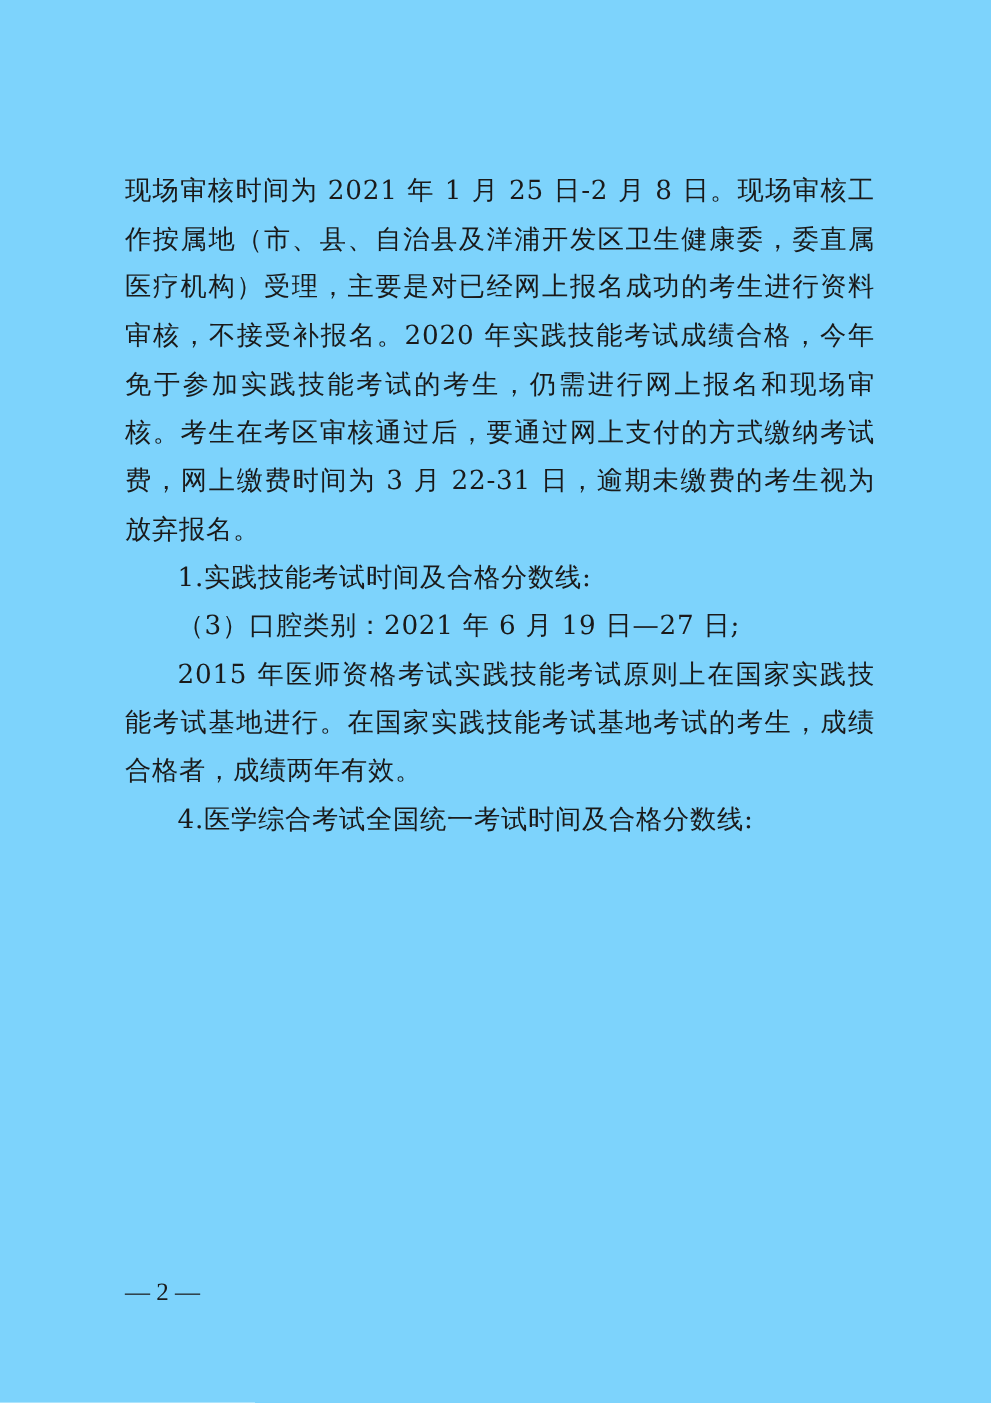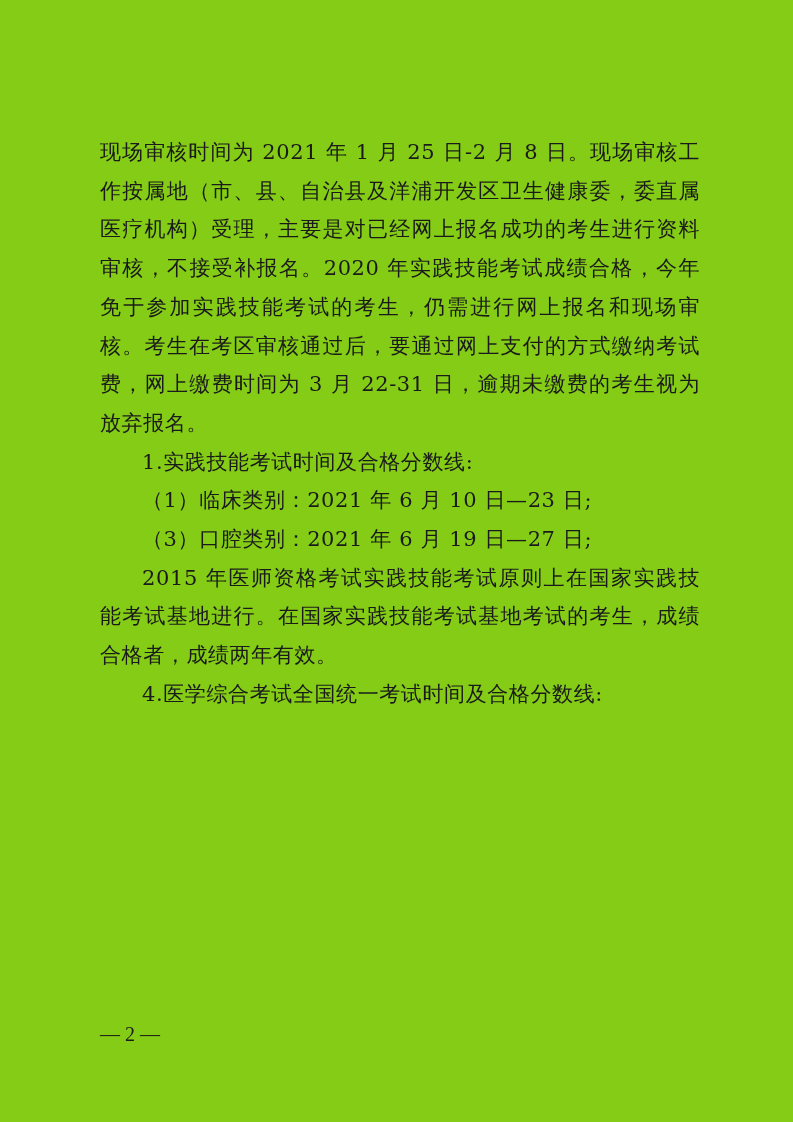--- a/index.html
+++ b/index.html
@@ -1,17 +1,17 @@
 <!DOCTYPE html>
 <html><head>
 <meta charset="utf-8">
 <style>
   html, body { margin:0; padding:0; background:#ffffff; }
   body { width:793px; height:1122px; position:relative; overflow:hidden; }
-  .page { position:absolute; left:0; top:0; width:793px; height:1122px; background:#84cc16; }
+  .page { position:absolute; left:0; top:0; width:793px; height:1122px; background:#7dd3fc; }
   .content {
     position:absolute; left:100px; top:133px; width:600px;
     font-family: "DejaVu Serif", "Liberation Serif", serif;
     font-size:21px; line-height:38.7px; color:#1a1a1a;
     text-align:justify; letter-spacing:0.6px;
   }
   .content p { margin:0; }
   .indent { text-indent:42px; }
   .footer {
     position:absolute; left:100px; top:1023px;
@@ -19,19 +19,18 @@
     font-size:20px; color:#1a1a1a;
   }
 </style>
 </head>
 <body>
 
 <div class="page">
   <div class="content">
     <p>现场审核时间为 2021 年 1 月 25 日-2 月 8 日。现场审核工作按属地（市、县、自治县及洋浦开发区卫生健康委，委直属医疗机构）受理，主要是对已经网上报名成功的考生进行资料审核，不接受补报名。2020 年实践技能考试成绩合格，今年免于参加实践技能考试的考生，仍需进行网上报名和现场审核。考生在考区审核通过后，要通过网上支付的方式缴纳考试费，网上缴费时间为 3 月 22-31 日，逾期未缴费的考生视为放弃报名。</p>
     <p class="indent">1.实践技能考试时间及合格分数线:</p>
-    <p class="indent">（1）临床类别：2021 年 6 月 10 日—23 日;</p>
     <p class="indent">（3）口腔类别：2021 年 6 月 19 日—27 日;</p>
     <p class="indent">2015 年医师资格考试实践技能考试原则上在国家实践技能考试基地进行。在国家实践技能考试基地考试的考生，成绩合格者，成绩两年有效。</p>
     <p class="indent">4.医学综合考试全国统一考试时间及合格分数线:</p>
   </div>
   <div class="footer">— 2 —</div>
 </div>
 
 </body></html>

